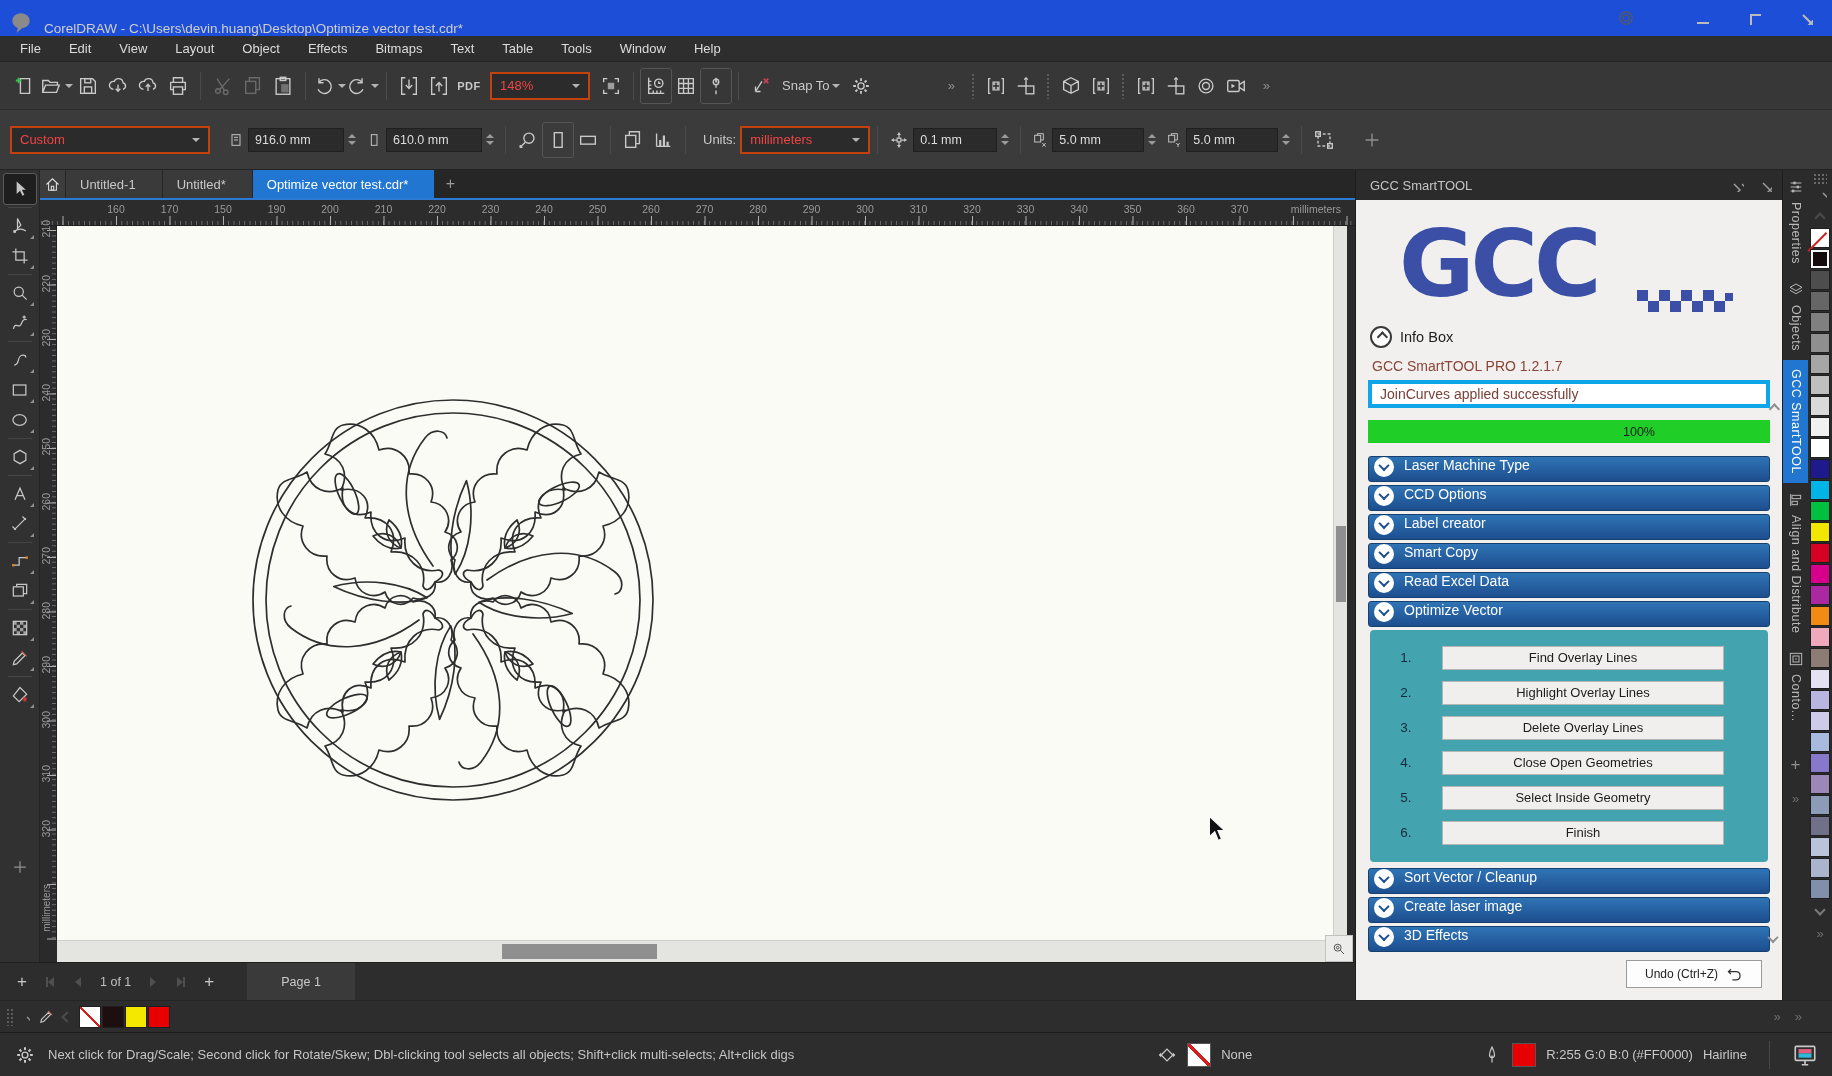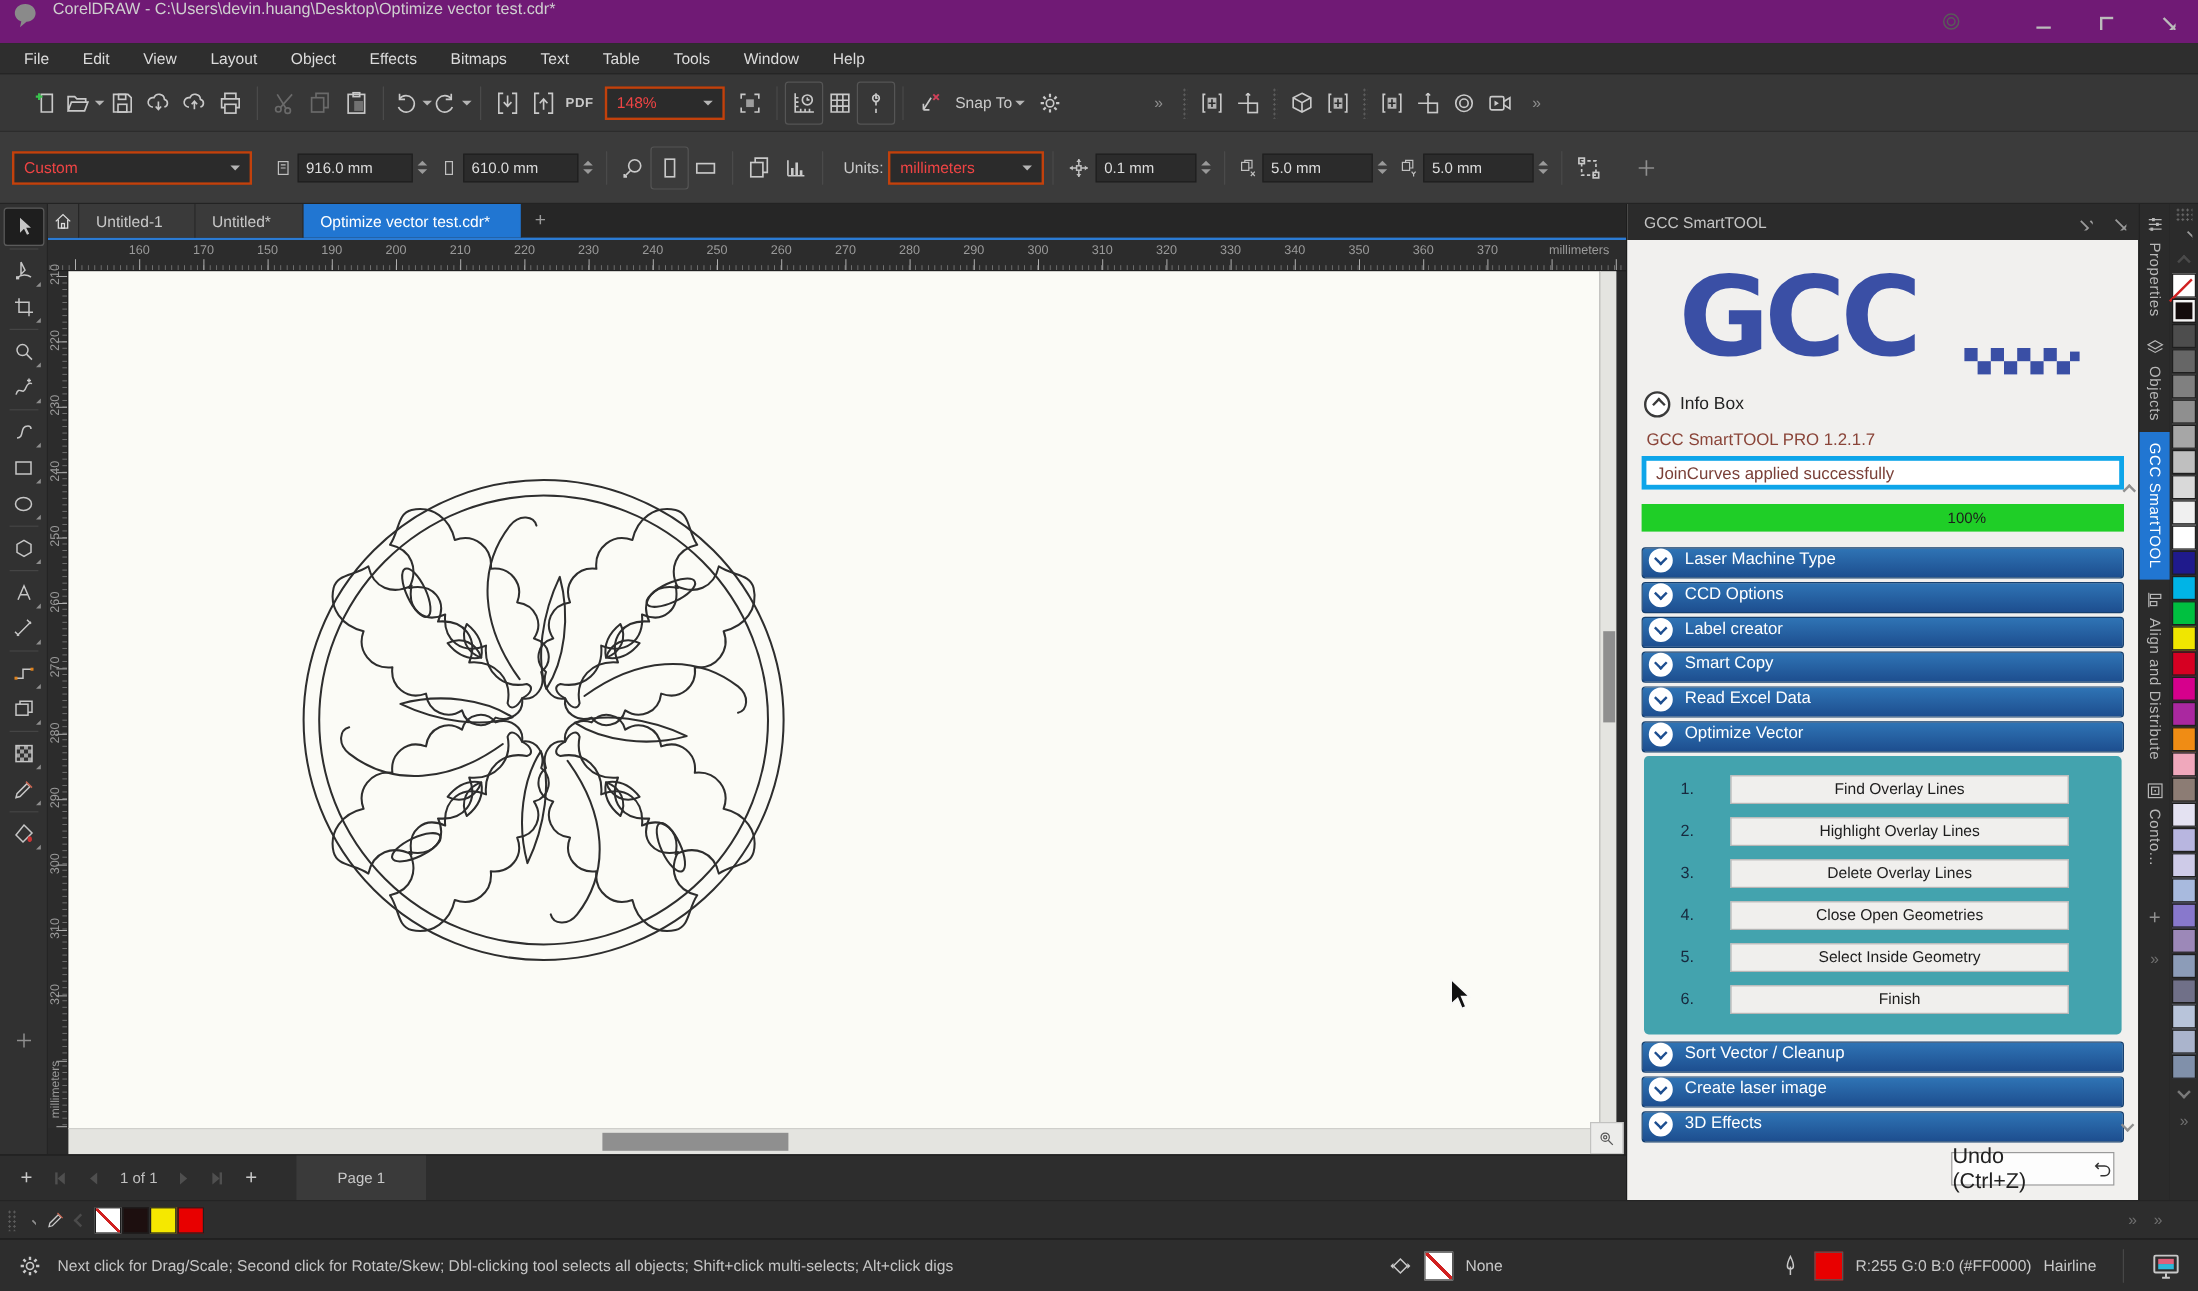--- a/index.html
+++ b/index.html
@@ -3,34 +3,34 @@
 <meta charset="utf-8">
 <style>
   * { margin:0; padding:0; box-sizing:border-box; }
   html,body { width:1832px; height:1076px; overflow:hidden; background:#222;
     font-family:"Liberation Sans","DejaVu Sans",sans-serif; font-size:13px;
     -webkit-font-smoothing:antialiased; }
   .abs { position:absolute; }
   svg.ic { stroke:currentColor; fill:none; stroke-width:1.5; width:20px; height:20px; display:block; }
   .dim { opacity:.35; }
   
-  #titlebar { left:0; top:0; width:1832px; height:36px; background:#701a75; color:#c8c8c8;
-    display:flex; align-items:flex-start; }
+  #titlebar { left:0; top:0; width:1832px; height:36px; background:#1d4ed8; color:#c8c8c8;
+    display:flex; align-items:flex-end; }
   #titlebar .appicon { width:26px; height:26px; margin:0 10px 0 8px; color:#8a8a8a; }
   #title-text { font-size:13.5px; color:#cfcfcf; }
   #winbtns { margin-left:auto; display:flex; align-items:center; height:100%; }
   .winbtn { width:52px; height:36px; display:flex; align-items:center; justify-content:center; color:#bbb; }
   .capture-icon { color:#5a5a5a; margin-right:40px; }
   
   #menubar { left:0; top:36px; width:1832px; height:26px; background:#2e2e2e; display:flex;
     align-items:center; padding-left:6px; border-bottom:1px solid #242424; }
   .menu-item { color:#dcdcdc; padding:4px 14px; font-size:13px; }
   
   #toolbar { left:0; top:62px; width:1832px; height:48px; background:#373737; display:flex;
-    align-items:center; color:#c9c9c9; border-bottom:1px solid #2c2c2c; padding-left:24px; }
+    align-items:center; color:#c9c9c9; border-bottom:1px solid #2c2c2c; padding-left:10px; }
   .tbtn { display:flex; align-items:center; justify-content:center; min-width:30px; height:34px;
     border-radius:2px; color:#c9c9c9; }
   .tbtn svg.ic { width:22px; height:22px; }
   .dd { width:0; height:0; border-left:4px solid transparent; border-right:4px solid transparent;
     border-top:4px solid #b5b5b5; margin-left:3px; }
   .tsep { width:1px; height:28px; background:#4a4a4a; margin:0 7px; }
   .grip { width:5px; height:26px; margin:0 5px; background-image:radial-gradient(#5c5c5c 1px, transparent 1px);
     background-size:4px 4px; }
   .combo { background:#2b2b2b; border:2px solid #c2410c; height:28px; display:flex; align-items:center;
     padding:0 8px; color:#ef4444; }
@@ -125,21 +125,21 @@
     background:linear-gradient(#2f74b5,#1d4e8f); border:1px solid #16406f; }
   .section-hdr .circ { width:20px; height:20px; border-color:#fff; background:#fff; }
   .section-hdr .chev { border-color:#1d4e8f; }
   #steps-panel { background:#43a3ae; border-radius:4px; margin:2px 2px 6px 2px; padding:10px 0 12px 0; }
   .step-row { display:flex; align-items:center; height:35px; }
   .step-num { width:72px; text-align:center; color:#17293e; font-size:13.5px; }
   .step-btn { width:282px; height:24px; background:#f0efed; border:1px solid #b5b5b5; display:flex;
     align-items:center; justify-content:center; font-size:13px; color:#1d1d1d; }
   #undo-row { position:absolute; right:20px; bottom:12px; }
   #undo-btn { background:#fdfdfd; border:1px solid #9a9a9a; height:28px; width:136px; display:flex;
-    align-items:center; justify-content:center; gap:8px; font-size:18px; color:#222; }
+    align-items:center; justify-content:center; gap:8px; font-size:12px; color:#222; }
   .dscroll { position:absolute; right:3px; width:10px; height:10px; color:#8f8f8f; }
   
   #dockertabs { left:1782px; top:170px; width:26px; height:838px; background:#2b2b2b; display:flex;
     flex-direction:column; align-items:center; border-left:1px solid #1d1d1d; }
   .dtab { width:26px; display:flex; flex-direction:column; align-items:center; gap:7px; padding:9px 0;
     color:#b8b8b8; }
   .dtab .vtext { writing-mode:vertical-rl; font-size:12.5px; letter-spacing:.5px; }
   .dtab.active { background:#2176d2; color:#fff; }
   .dtab svg.ic { width:16px; height:16px; }
   #dtab-plus { color:#8f8f8f; font-size:17px; margin-top:24px; }

